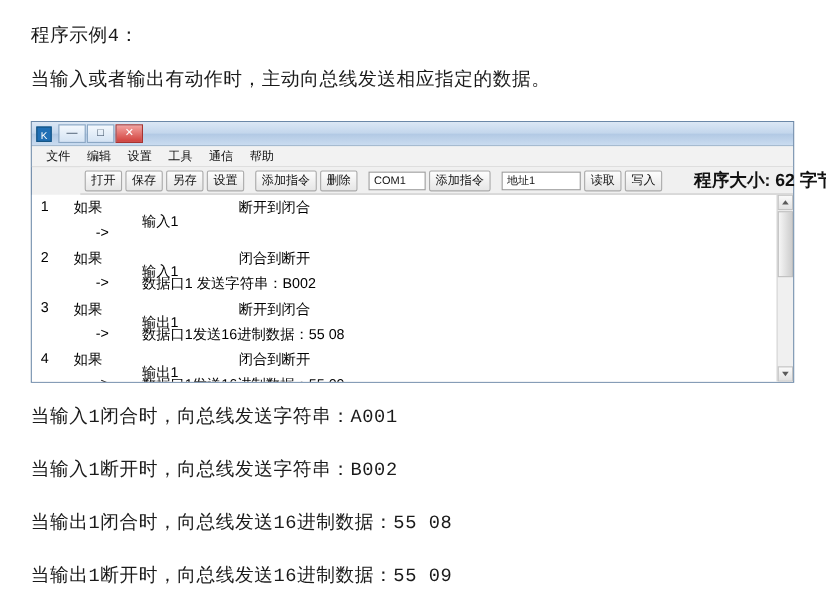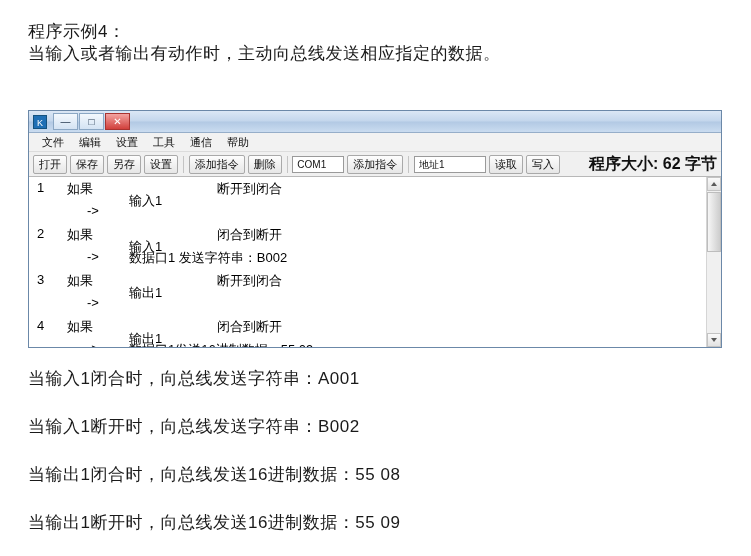--- a/index.html
+++ b/index.html
@@ -16,28 +16,28 @@
   }
   .page {
     position: relative;
     width: 751px;
     height: 556px;
   }
 
   
   .doc-line {
     position: absolute;
-    font-family: Liberation Sans, sans-serif;
+    font-family: Liberation Mono, monospace;
     font-size: 17px;
     color: #1a1a1a;
     white-space: nowrap;
     letter-spacing: 0.5px;
   }
   #doc-title { left: 28px; top: 20px; }
-  #doc-sub   { left: 28px; top: 42px; }
+  #doc-sub   { left: 28px; top: 60px; }
   #doc-n1    { left: 28px; top: 367px; }
   #doc-n2    { left: 28px; top: 415px; }
   #doc-n3    { left: 28px; top: 463px; }
   #doc-n4    { left: 28px; top: 511px; }
 
   
   .window {
     position: absolute;
     left: 28px;
     top: 110px;
@@ -100,21 +100,21 @@
     border-color: #a83330;
     color: #ffffff;
   }
 
   
   .menubar {
     height: 19px;
     background: #f2f2f2;
     border-bottom: 1px solid #dcdcdc;
     display: flex;
-    align-items: center;
+    align-items: flex-start;
     padding-left: 6px;
     box-sizing: border-box;
   }
   .menu-item {
     font-family: "Liberation Sans", sans-serif;
     font-size: 11px;
     color: #111111;
     padding: 1px 7px;
     margin-right: 1px;
   }
@@ -122,20 +122,21 @@
   
   .toolbar {
     height: 25px;
     background: #f0f0f0;
     border-bottom: 1px solid #b8b8b8;
     display: flex;
     align-items: center;
     padding: 0 4px;
     box-sizing: border-box;
     gap: 3px;
+    margin-left: 44px;
   }
   .tb-btn {
     font-family: "Liberation Sans", sans-serif;
     font-size: 11px;
     color: #111111;
     background: linear-gradient(to bottom, #fdfdfd, #e6e6e6);
     border: 1px solid #a9a9a9;
     border-radius: 2px;
     padding: 2px 5px;
     line-height: 13px;
@@ -350,20 +351,21 @@
 
       <div class="prog-row" style="top:92px">
         <span class="cell c-idx">3</span>
         <span class="cell c-if">如果</span>
         <span class="cell c-src">输出1</span>
         <span class="cell c-cond">断开到闭合</span>
       </div>
 
       <div class="prog-row" style="top:115px">
         <span class="cell c-arrow">-&gt;</span>
+        <span class="cell c-act">数据口1发送16进制数据：55  08</span>
       </div>
 
       <div class="prog-row" style="top:138px">
         <span class="cell c-idx">4</span>
         <span class="cell c-if">如果</span>
         <span class="cell c-src">输出1</span>
         <span class="cell c-cond">闭合到断开</span>
       </div>
 
       <div class="prog-row" style="top:161px">

